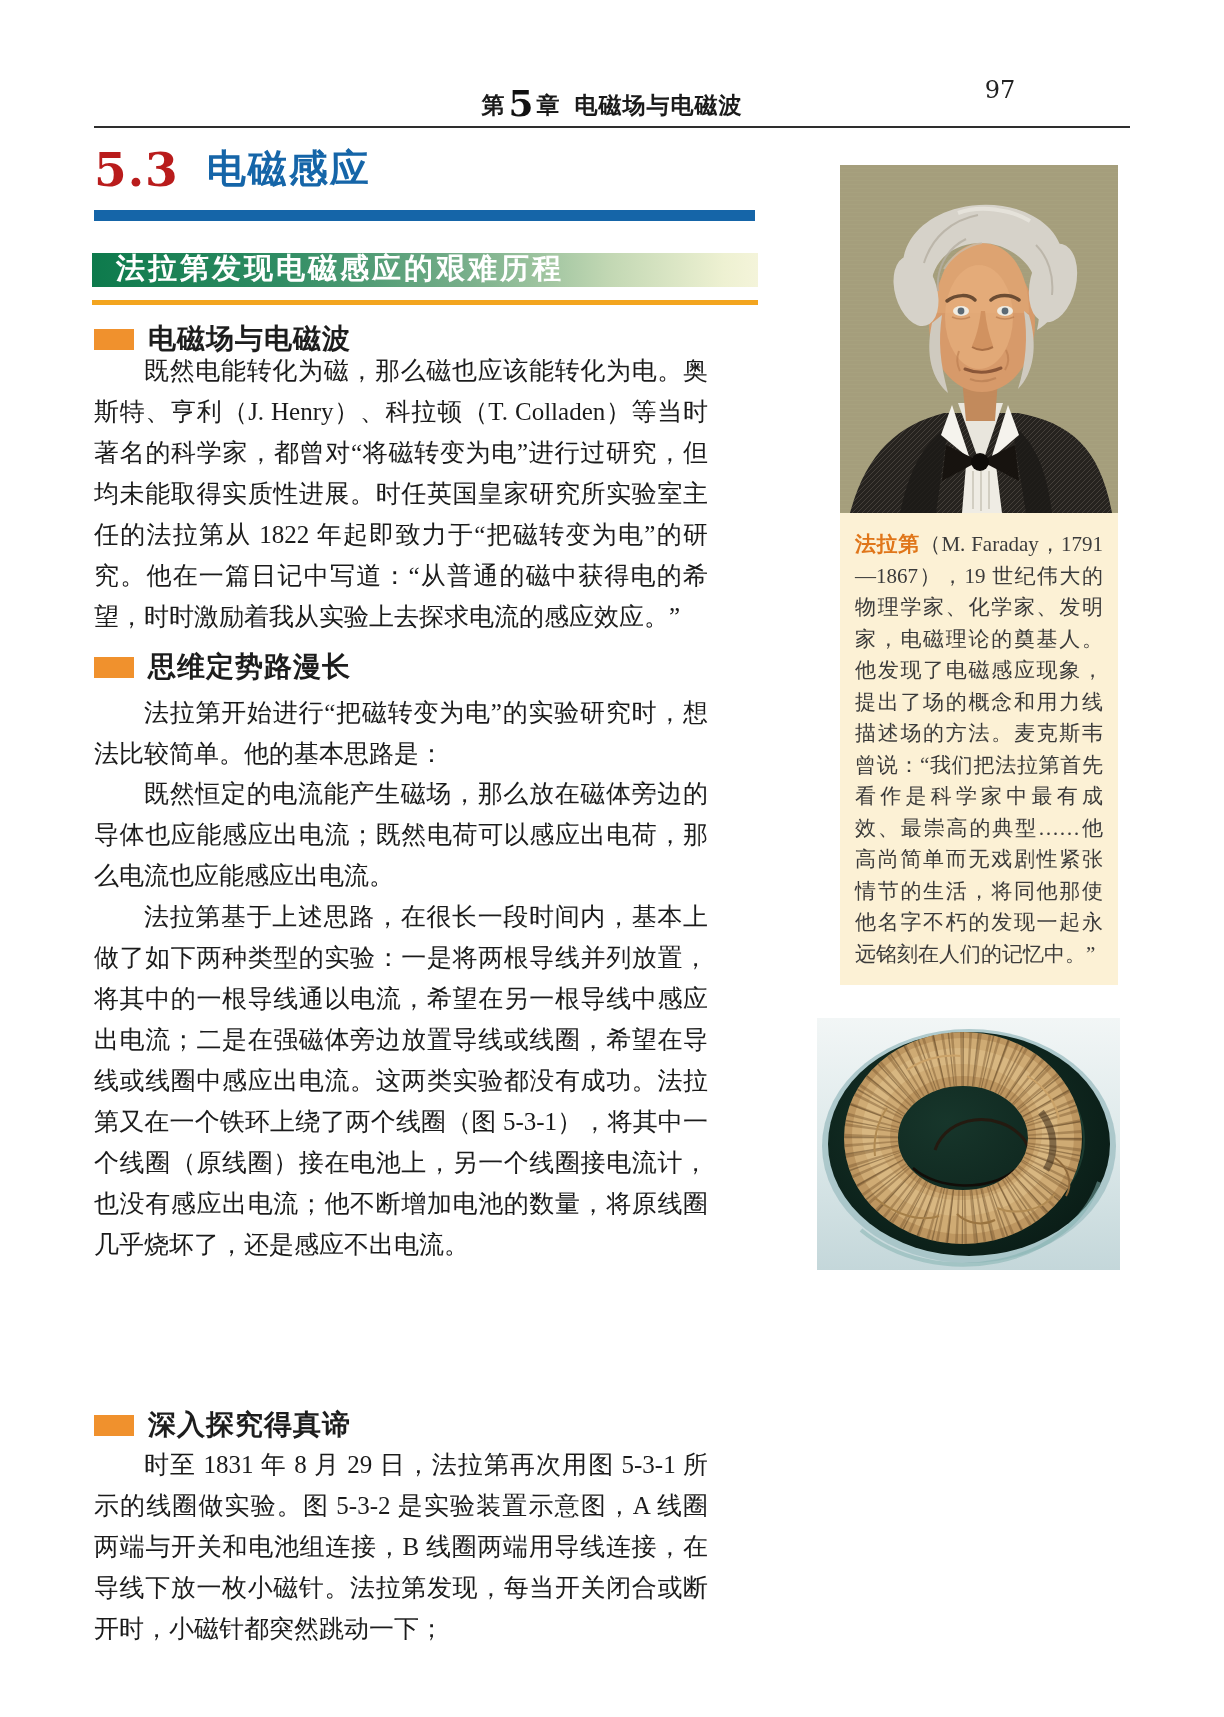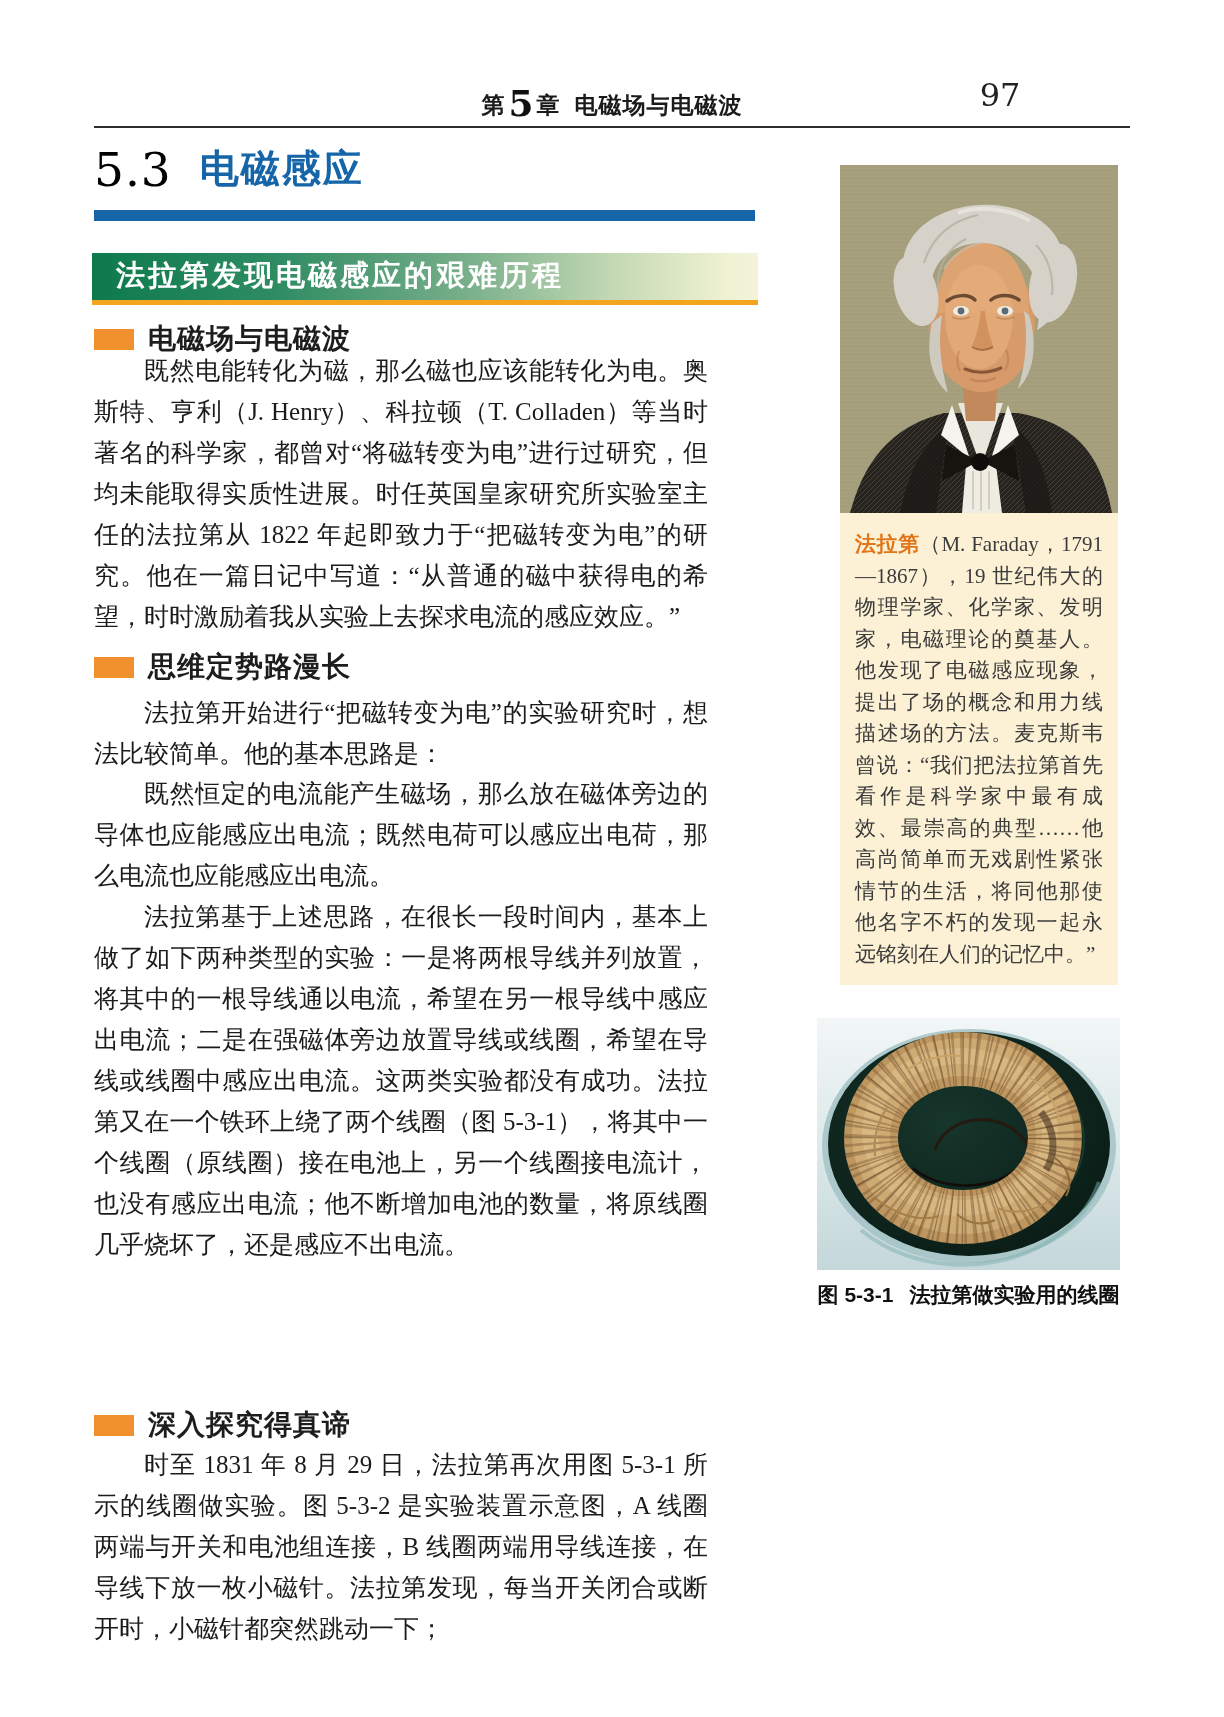--- a/index.html
+++ b/index.html
@@ -5,32 +5,32 @@
   html,body{margin:0;padding:0;background:#ffffff;}
   .page{position:relative;width:1224px;height:1717px;background:#ffffff;overflow:hidden;
         font-family:"Liberation Serif",serif;color:#1c1c1c;}
 
   
   .running-head{position:absolute;left:94px;top:82px;width:1036px;text-align:center;white-space:nowrap;}
   .rh-ch,.rh-title{font-family:"Liberation Sans",sans-serif;font-size:23px;font-weight:600;color:#1a1a1a;letter-spacing:1px;}
   .rh-num{font-family:"DejaVu Serif",serif;font-size:36px;font-weight:bold;color:#111;vertical-align:-3px;margin:0 3px;}
   .rh-title{margin-left:14px;}
   .page-number{position:absolute;left:960px;top:76px;width:80px;text-align:center;
-               font-family:"DejaVu Serif",serif;font-size:32px;color:#222;}
+               font-family:"DejaVu Serif",serif;font-size:24px;color:#222;}
   .head-rule{position:absolute;left:94px;top:126px;width:1036px;height:2px;background:#2e2e2e;}
 
   
   .section-title{position:absolute;left:94px;top:142px;white-space:nowrap;}
-  .sec-num{font-family:"DejaVu Serif",serif;font-weight:normal;font-size:47px;color:#000000;letter-spacing:1px;}
+  .sec-num{font-family:"DejaVu Serif",serif;font-weight:bold;font-size:47px;color:#b91c1c;letter-spacing:1px;}
   .sec-name{font-family:"Liberation Sans",sans-serif;font-weight:bold;font-size:39px;color:#1565a8;
             margin-left:28px;vertical-align:4px;letter-spacing:2px;}
   .title-bar{position:absolute;left:94px;top:210px;width:661px;height:11px;background:#1565a8;}
 
   
-  .banner{position:absolute;left:92px;top:253px;width:666px;height:47px;display:flex;align-items:center;
+  .banner{position:absolute;left:92px;top:253px;width:666px;height:34px;display:flex;align-items:center;
           background:linear-gradient(90deg,#0d7a4c 0%,#2f8c63 28%,#74ad88 55%,#c3d8b4 78%,#eef1d2 95%,#f4f4da 100%);}
   .banner-label{font-family:"Liberation Sans",sans-serif;font-size:29px;font-weight:bold;color:#ffffff;
                 letter-spacing:3px;padding-left:24px;padding-bottom:2px;}
   .banner-underline{position:absolute;left:92px;top:300px;width:666px;height:5px;background:#f3a51f;}
 
   
   .subhead{position:absolute;left:94px;display:flex;align-items:center;gap:14px;}
   .subhead .sq{width:40px;height:21px;background:#f0912d;flex:0 0 auto;}
   .subhead .lbl{font-family:"Liberation Sans",sans-serif;font-size:28px;font-weight:bold;color:#1d1d1d;letter-spacing:1px;}
   #subhead-1{top:320px;} #subhead-2{top:648px;} #subhead-3{top:1406px;}
@@ -197,17 +197,14 @@
 
       <path d="M58 180 C80 198 104 204 122 198" stroke="#a57f48" stroke-width="2" fill="none"></path>
       <path d="M180 190 C200 198 226 192 238 176" stroke="#b08a52" stroke-width="2" fill="none"></path>
       <path d="M210 58 C228 68 240 86 242 102" stroke="#caa268" stroke-width="2" fill="none"></path>
       <path d="M90 52 C104 42 124 36 144 38" stroke="#caa268" stroke-width="2" fill="none"></path>
       <path d="M238 140 C252 150 256 166 249 178" stroke="#8f6a3c" stroke-width="2" fill="none"></path>
       <path d="M70 90 C60 104 56 122 58 138" stroke="#b08a52" stroke-width="2" fill="none"></path>
       <path d="M140 196 C150 206 166 208 178 202" stroke="#9a7440" stroke-width="2" fill="none"></path>
     </svg>
   </div>
-  <div class="figure-caption">
-    <span class="fig-label">图 5-3-1</span><span>法拉第做实验用的线圈</span>
-  </div>
 
 </div>
 
 </body></html>

